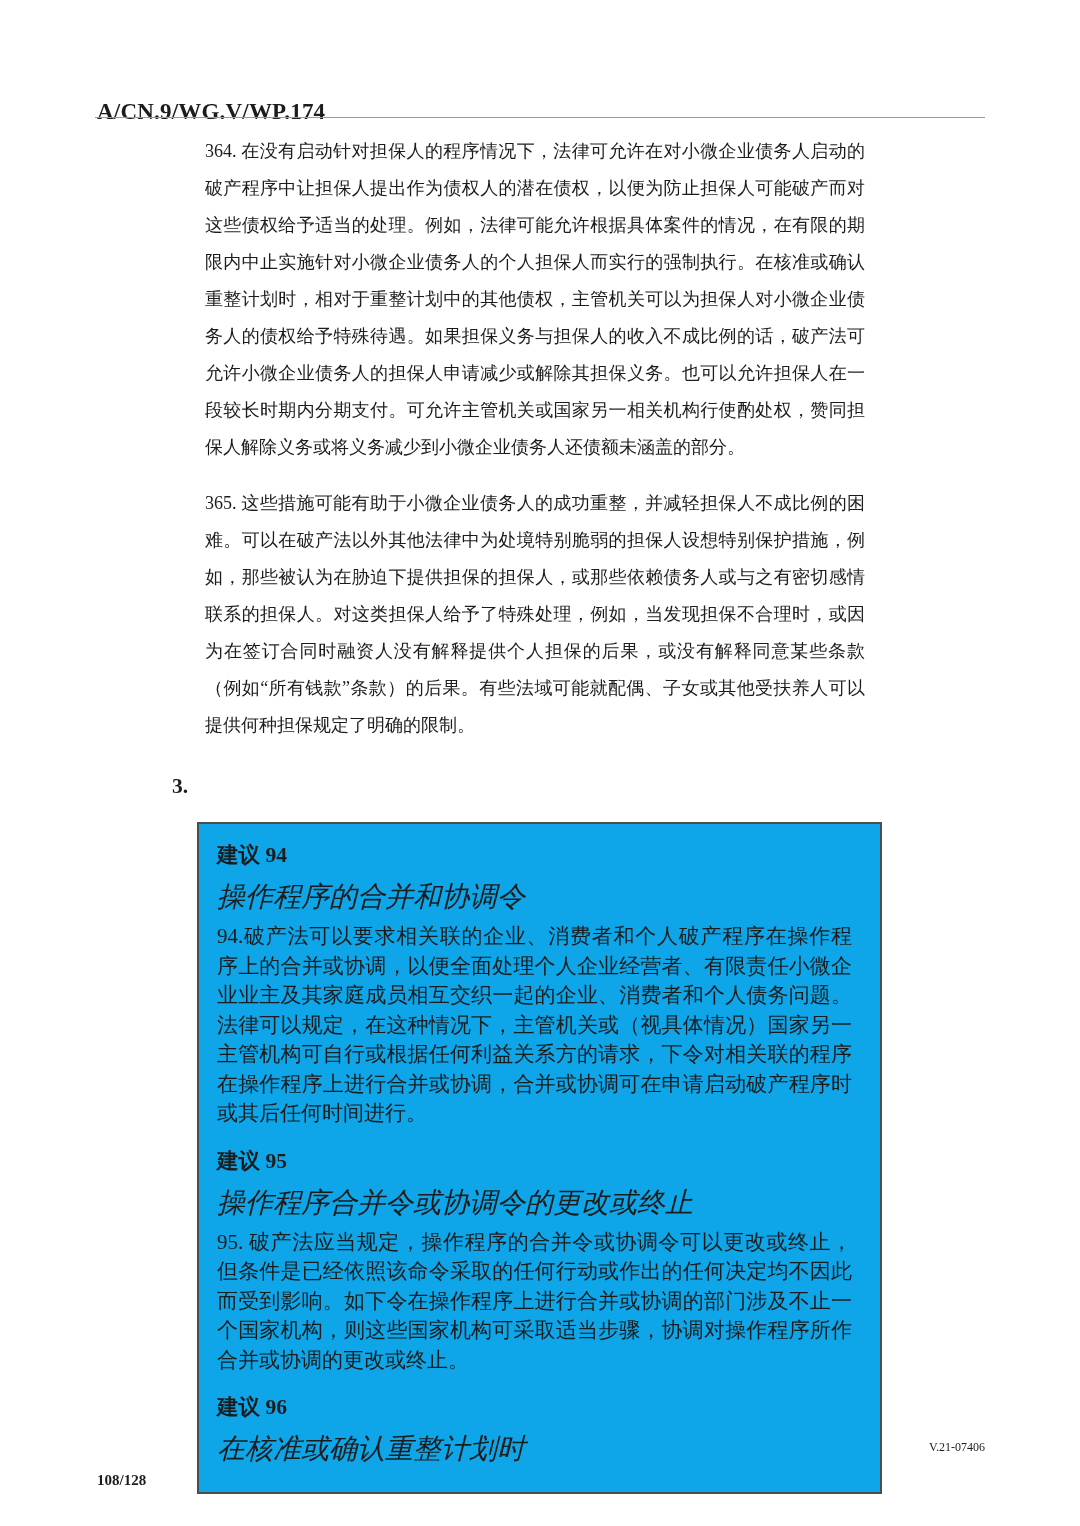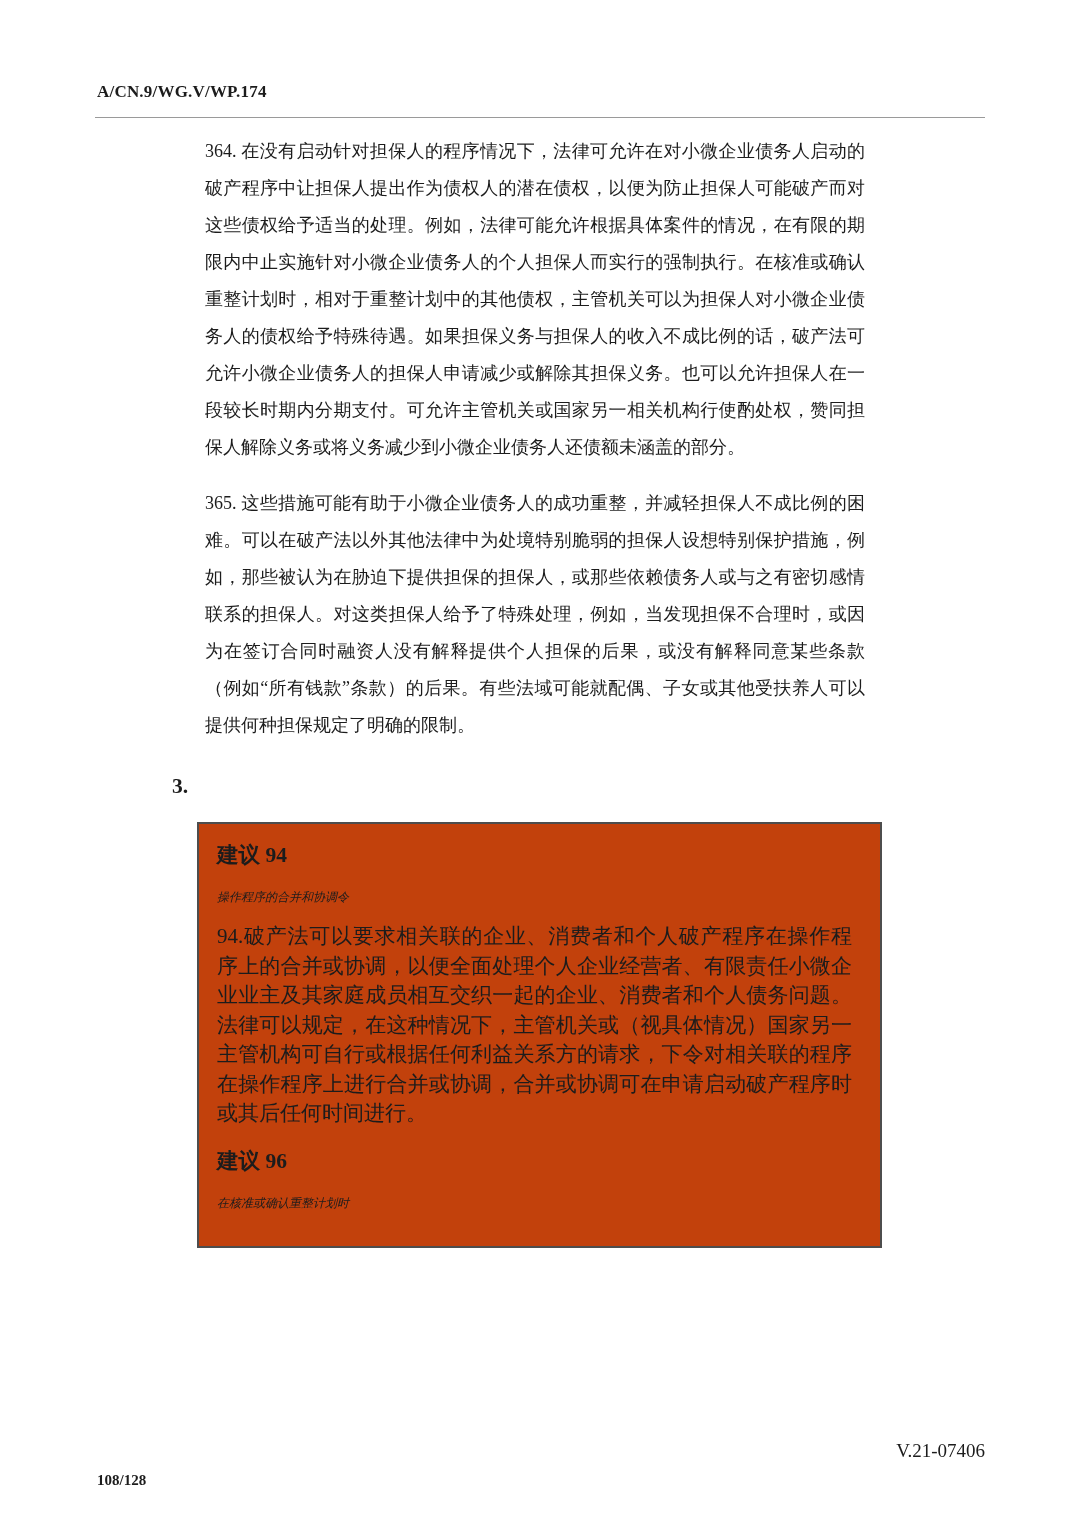--- a/index.html
+++ b/index.html
@@ -8,22 +8,22 @@
     background: #ffffff;
     color: #1c1c1c;
     font-family: "Liberation Serif", "DejaVu Serif", serif;
     position: relative;
     overflow: hidden;
   }
   .page { position: absolute; inset: 0; }
 
   
   .doc-header {
-    position: absolute; left: 97px; top: 82px;
-    font-weight: bold; font-size: 17px; letter-spacing: 0.2px;
+    position: absolute; left: 97px; top: 99px;
+    font-weight: bold; font-size: 23px; letter-spacing: 0.2px;
   }
   .header-rule {
     position: absolute; left: 95px; top: 117px; width: 890px;
     border-top: 1px solid #9a9a9a; height: 0;
   }
 
   
   .content {
     position: absolute; left: 205px; top: 133px; width: 676px;
   }
@@ -40,45 +40,45 @@
   }
   .section-heading .sec-num { width: 38px; flex: 0 0 38px; }
 
   
   .rec-box {
     box-sizing: border-box;
     width: 685px;
     margin: 21px 0 0 -8px;
     border: 2px solid #4d4d4d;
     padding: 14px 20px 18px 18px;
-    background: #c2410c;
+    background: #0ea5e9;
   }
   .rec-label {
     font-weight: bold; font-size: 21.5px; line-height: 30px;
     margin: 17px 0 13px 0;
   }
   .rec-item:first-child .rec-label { margin-top: 2px; }
   .rec-subtitle {
-    font-style: italic; font-size: 12px; line-height: 28px;
+    font-style: italic; font-size: 28px; line-height: 28px;
     margin: 0 0 11px 0;
   }
   .rec-body {
     font-size: 21px; line-height: 29.5px;
     text-align: justify;
     margin: 0 8px 6px 0;
   }
 
   
   .footer-page {
     position: absolute; left: 97px; top: 1472px;
     font-weight: bold; font-size: 15px;
   }
   .footer-docnum {
     position: absolute; right: 95px; top: 1440px;
-    font-size: 19px;
+    font-size: 12px;
   }
 </style>
 </head>
 <body>
 
 <div class="page">
 
   <div class="doc-header">A/CN.9/WG.V/WP.174</div>
   <div class="header-rule"></div>
 
@@ -93,20 +93,25 @@
     </div>
 
     <div class="rec-box">
 
       <div class="rec-item">
         <div class="rec-label">建议 94</div>
         <div class="rec-subtitle">操作程序的合并和协调令</div>
         <p class="rec-body">94.破产法可以要求相关联的企业、消费者和个人破产程序在操作程序上的合并或协调，以便全面处理个人企业经营者、有限责任小微企业业主及其家庭成员相互交织一起的企业、消费者和个人债务问题。法律可以规定，在这种情况下，主管机关或（视具体情况）国家另一主管机构可自行或根据任何利益关系方的请求，下令对相关联的程序在操作程序上进行合并或协调，合并或协调可在申请启动破产程序时或其后任何时间进行。</p>
       </div>
 
+      <div class="rec-item">
+        <div class="rec-label">建议 95</div>
+        <div class="rec-subtitle">操作程序合并令或协调令的更改或终止</div>
+        <p class="rec-body">95. 破产法应当规定，操作程序的合并令或协调令可以更改或终止，但条件是已经依照该命令采取的任何行动或作出的任何决定均不因此而受到影响。如下令在操作程序上进行合并或协调的部门涉及不止一个国家机构，则这些国家机构可采取适当步骤，协调对操作程序所作合并或协调的更改或终止。</p>
+      </div>
 
       <div class="rec-item">
         <div class="rec-label">建议 96</div>
         <div class="rec-subtitle">在核准或确认重整计划时</div>
       </div>
 
     </div>
   </div>
 
   <div class="footer-page">108/128</div>

